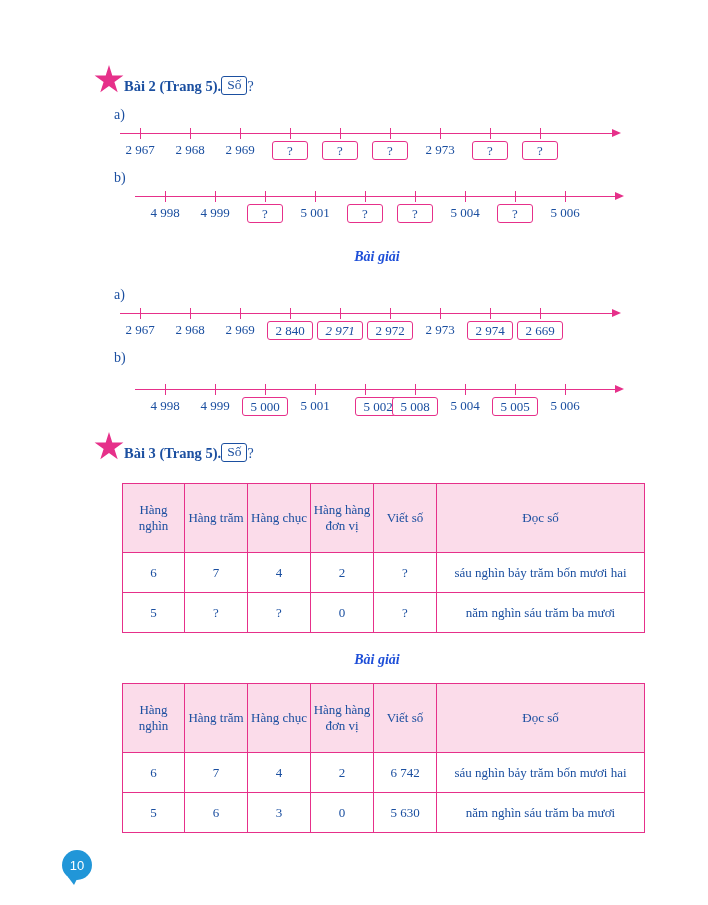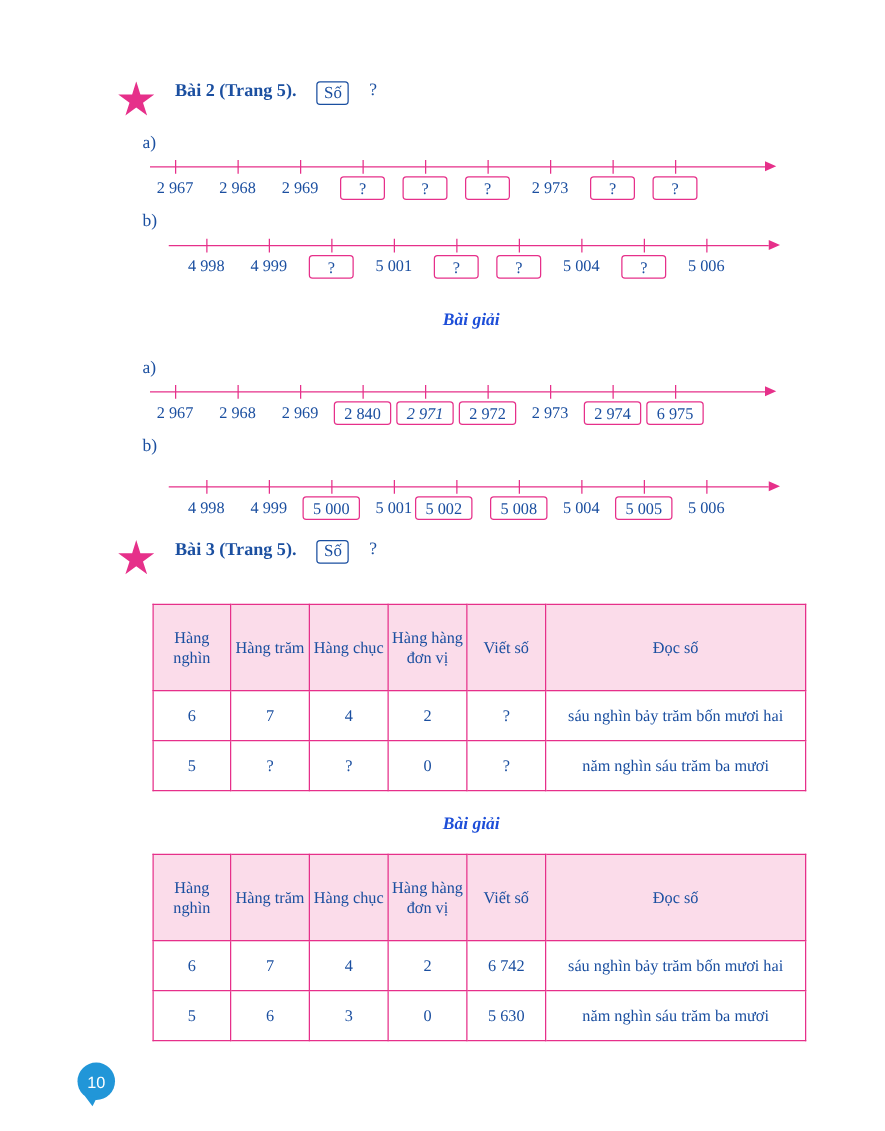--- a/index.html
+++ b/index.html
@@ -18,22 +18,22 @@
   .page {
     position: relative;
     width: 708px;
     height: 905px;
   }
 
   
   .ex-head {
     position: absolute;
     display: flex;
-    align-items: flex-start;
-    gap: 16px;
+    align-items: flex-end;
+    gap: 0;
   }
   .star {
     width: 30px;
     height: 30px;
     background: #e6308a;
     clip-path: polygon(50% 0%, 61% 35%, 98% 35%, 68% 57%, 79% 91%, 50% 70%, 21% 91%, 32% 57%, 2% 35%, 39% 35%);
     flex: 0 0 auto;
   }
   .ex-title {
     font-weight: bold;
@@ -262,21 +262,21 @@
     <div class="tick" style="left:420px;"></div>
 
     <div class="nl-label" style="left:20px; top:9px;">2 967</div>
     <div class="nl-label" style="left:70px; top:9px;">2 968</div>
     <div class="nl-label" style="left:120px; top:9px;">2 969</div>
     <div class="nl-box wide" style="left:170px; top:8px;">2 840</div>
     <div class="nl-box wide" style="left:220px; top:8px;font-style:italic;">2 971</div>
     <div class="nl-box wide" style="left:270px; top:8px;">2 972</div>
     <div class="nl-label" style="left:320px; top:9px;">2 973</div>
     <div class="nl-box wide" style="left:370px; top:8px;">2 974</div>
-    <div class="nl-box wide" style="left:420px; top:8px;">6 975</div>
+    <div class="nl-box wide" style="left:420px; top:8px;">2 669</div>
   </div>
 
   <div class="sublabel" style="left:114px; top:350px;">b)</div>
 
   <div class="numline" style="left:135px; top:389px; width:500px;">
     <div class="axis" style="width:480px;"></div>
     <div class="arrow-head" style="left:480px;"></div>
     <div class="tick" style="left:30px;"></div>
     <div class="tick" style="left:80px;"></div>
     <div class="tick" style="left:130px;"></div>
@@ -284,21 +284,21 @@
     <div class="tick" style="left:230px;"></div>
     <div class="tick" style="left:280px;"></div>
     <div class="tick" style="left:330px;"></div>
     <div class="tick" style="left:380px;"></div>
     <div class="tick" style="left:430px;"></div>
 
     <div class="nl-label" style="left:30px; top:9px;">4 998</div>
     <div class="nl-label" style="left:80px; top:9px;">4 999</div>
     <div class="nl-box wide" style="left:130px; top:8px;">5 000</div>
     <div class="nl-label" style="left:180px; top:9px;">5 001</div>
-    <div class="nl-box wide" style="left:220px; top:8px;">5 002</div>
+    <div class="nl-box wide" style="left:243px; top:8px;">5 002</div>
     <div class="nl-box wide" style="left:280px; top:8px;">5 008</div>
     <div class="nl-label" style="left:330px; top:9px;">5 004</div>
     <div class="nl-box wide" style="left:380px; top:8px;">5 005</div>
     <div class="nl-label" style="left:430px; top:9px;">5 006</div>
   </div>
 
   <div class="ex-head" style="left:94px; top:432px;">
     <span class="star"></span>
     <span class="ex-title">Bài 3 (Trang 5).</span>
     <span class="box-so">Số</span>

